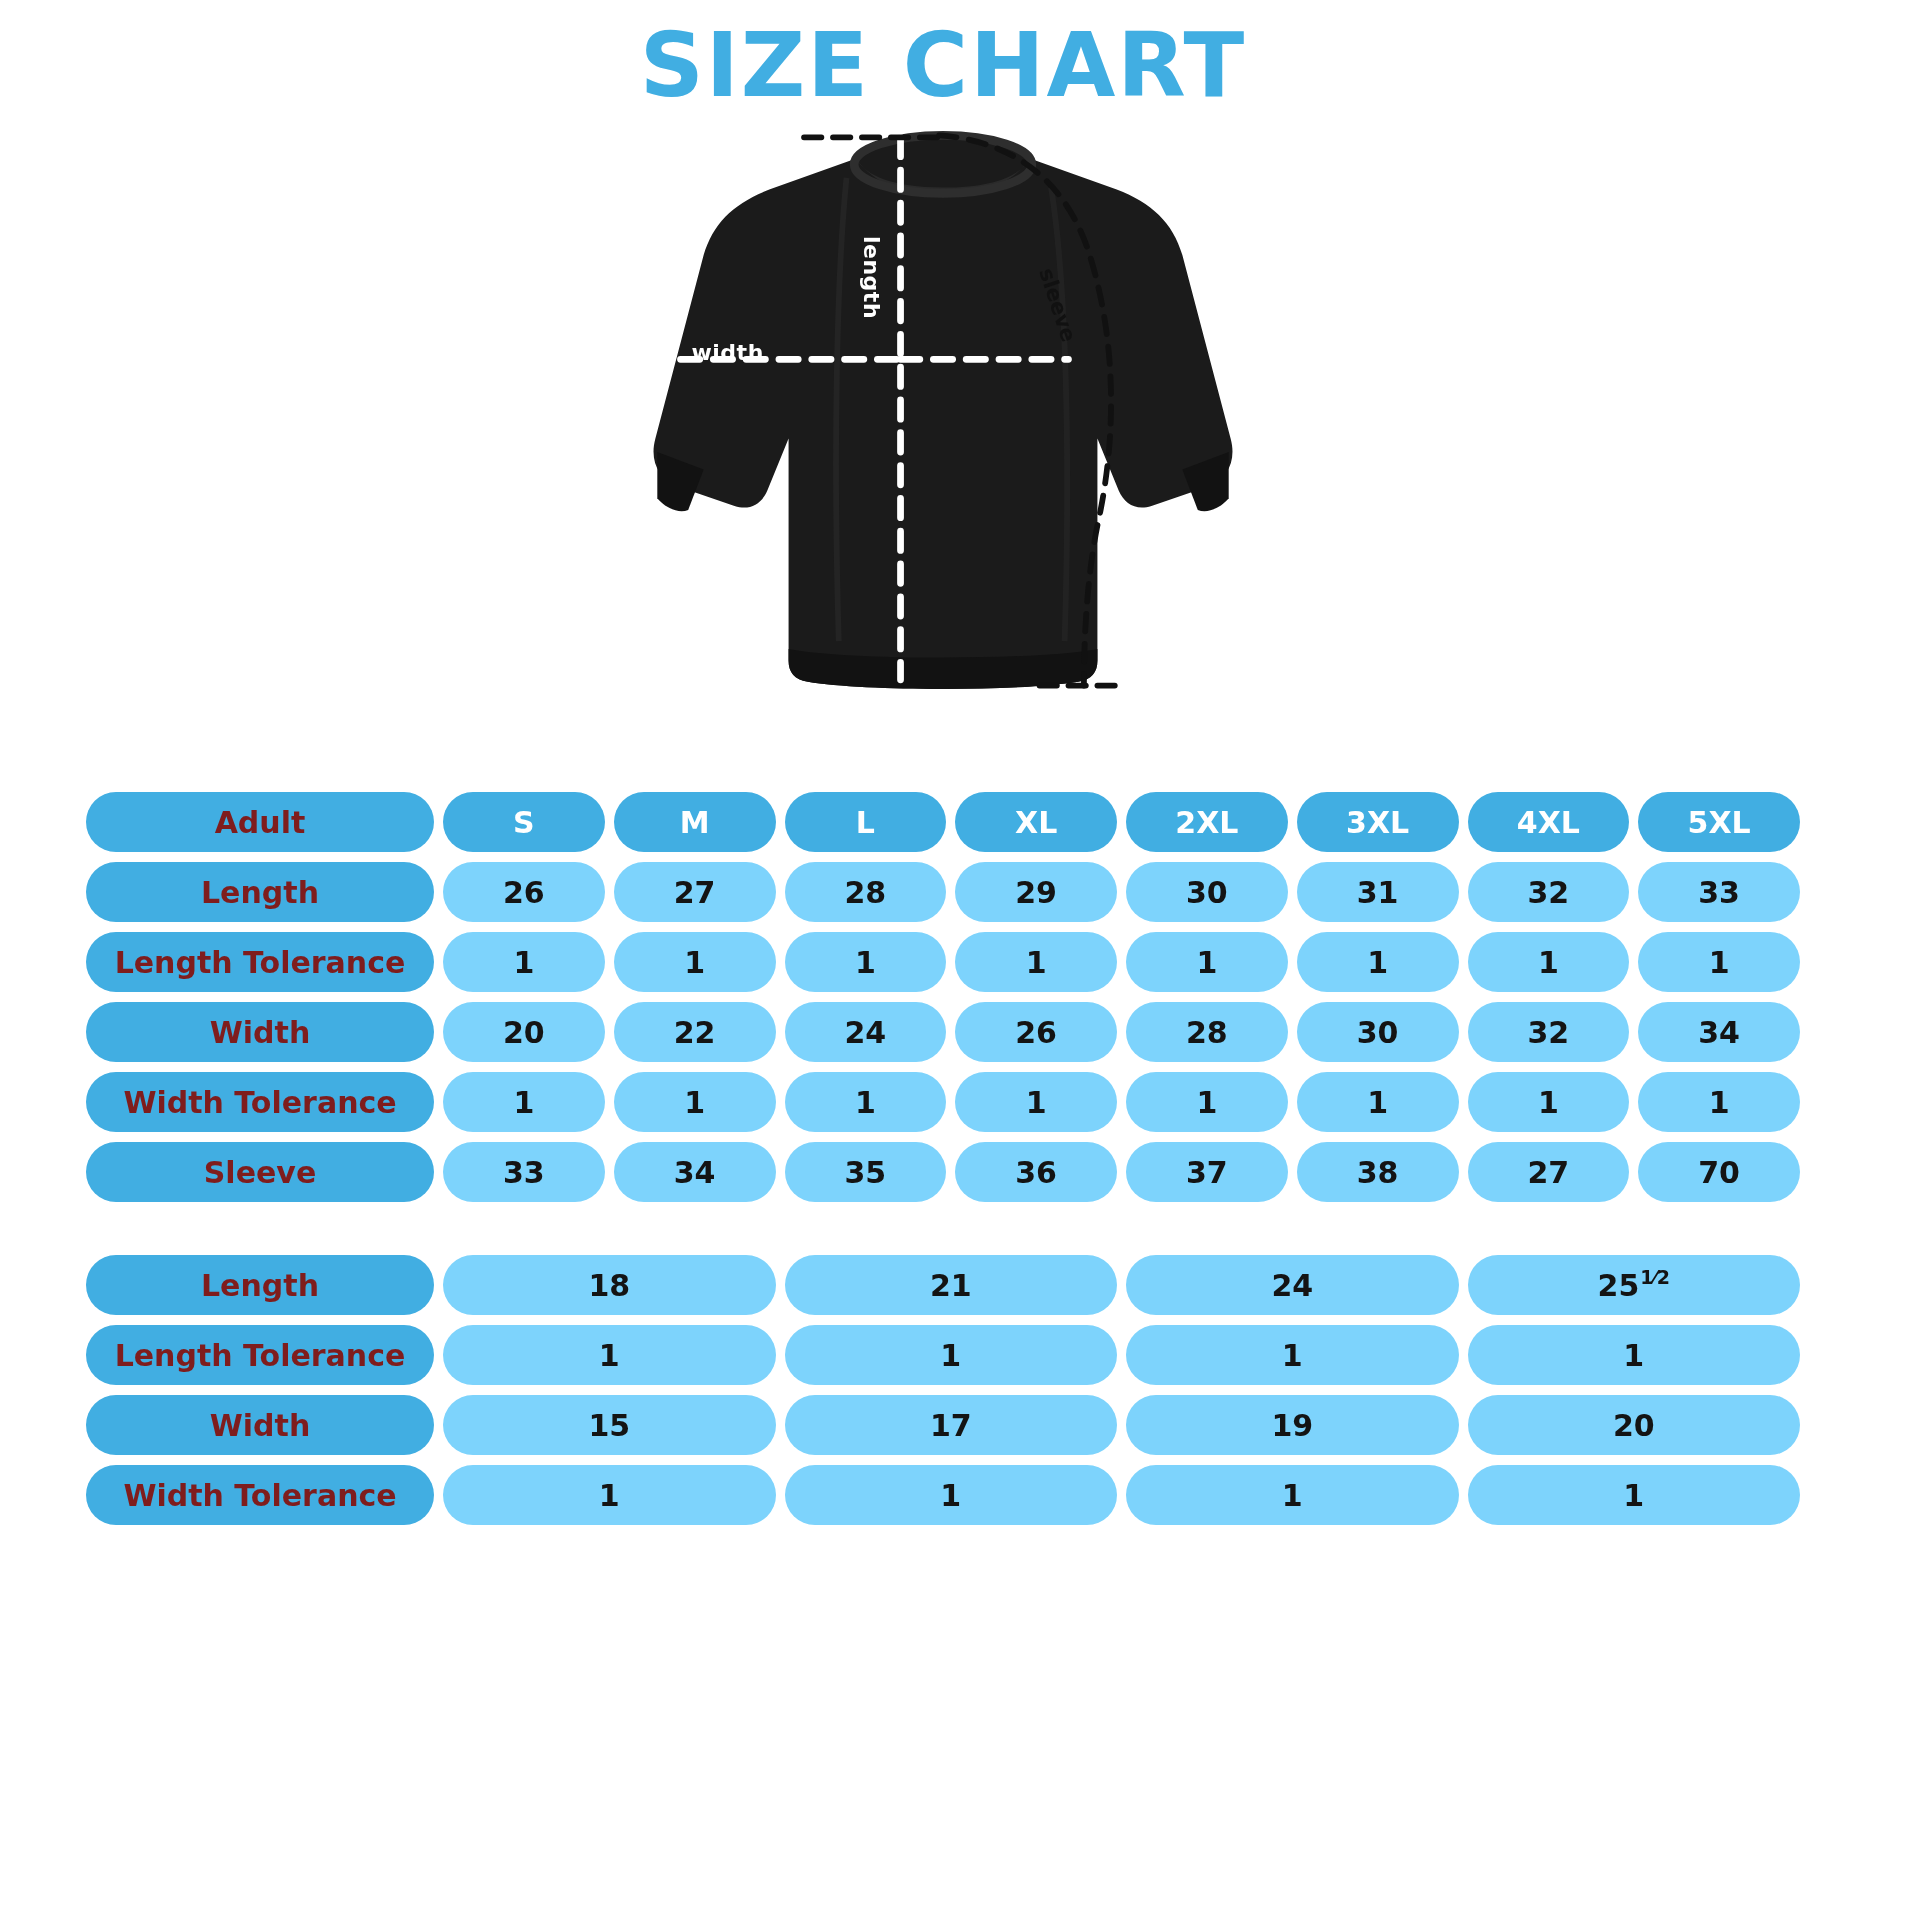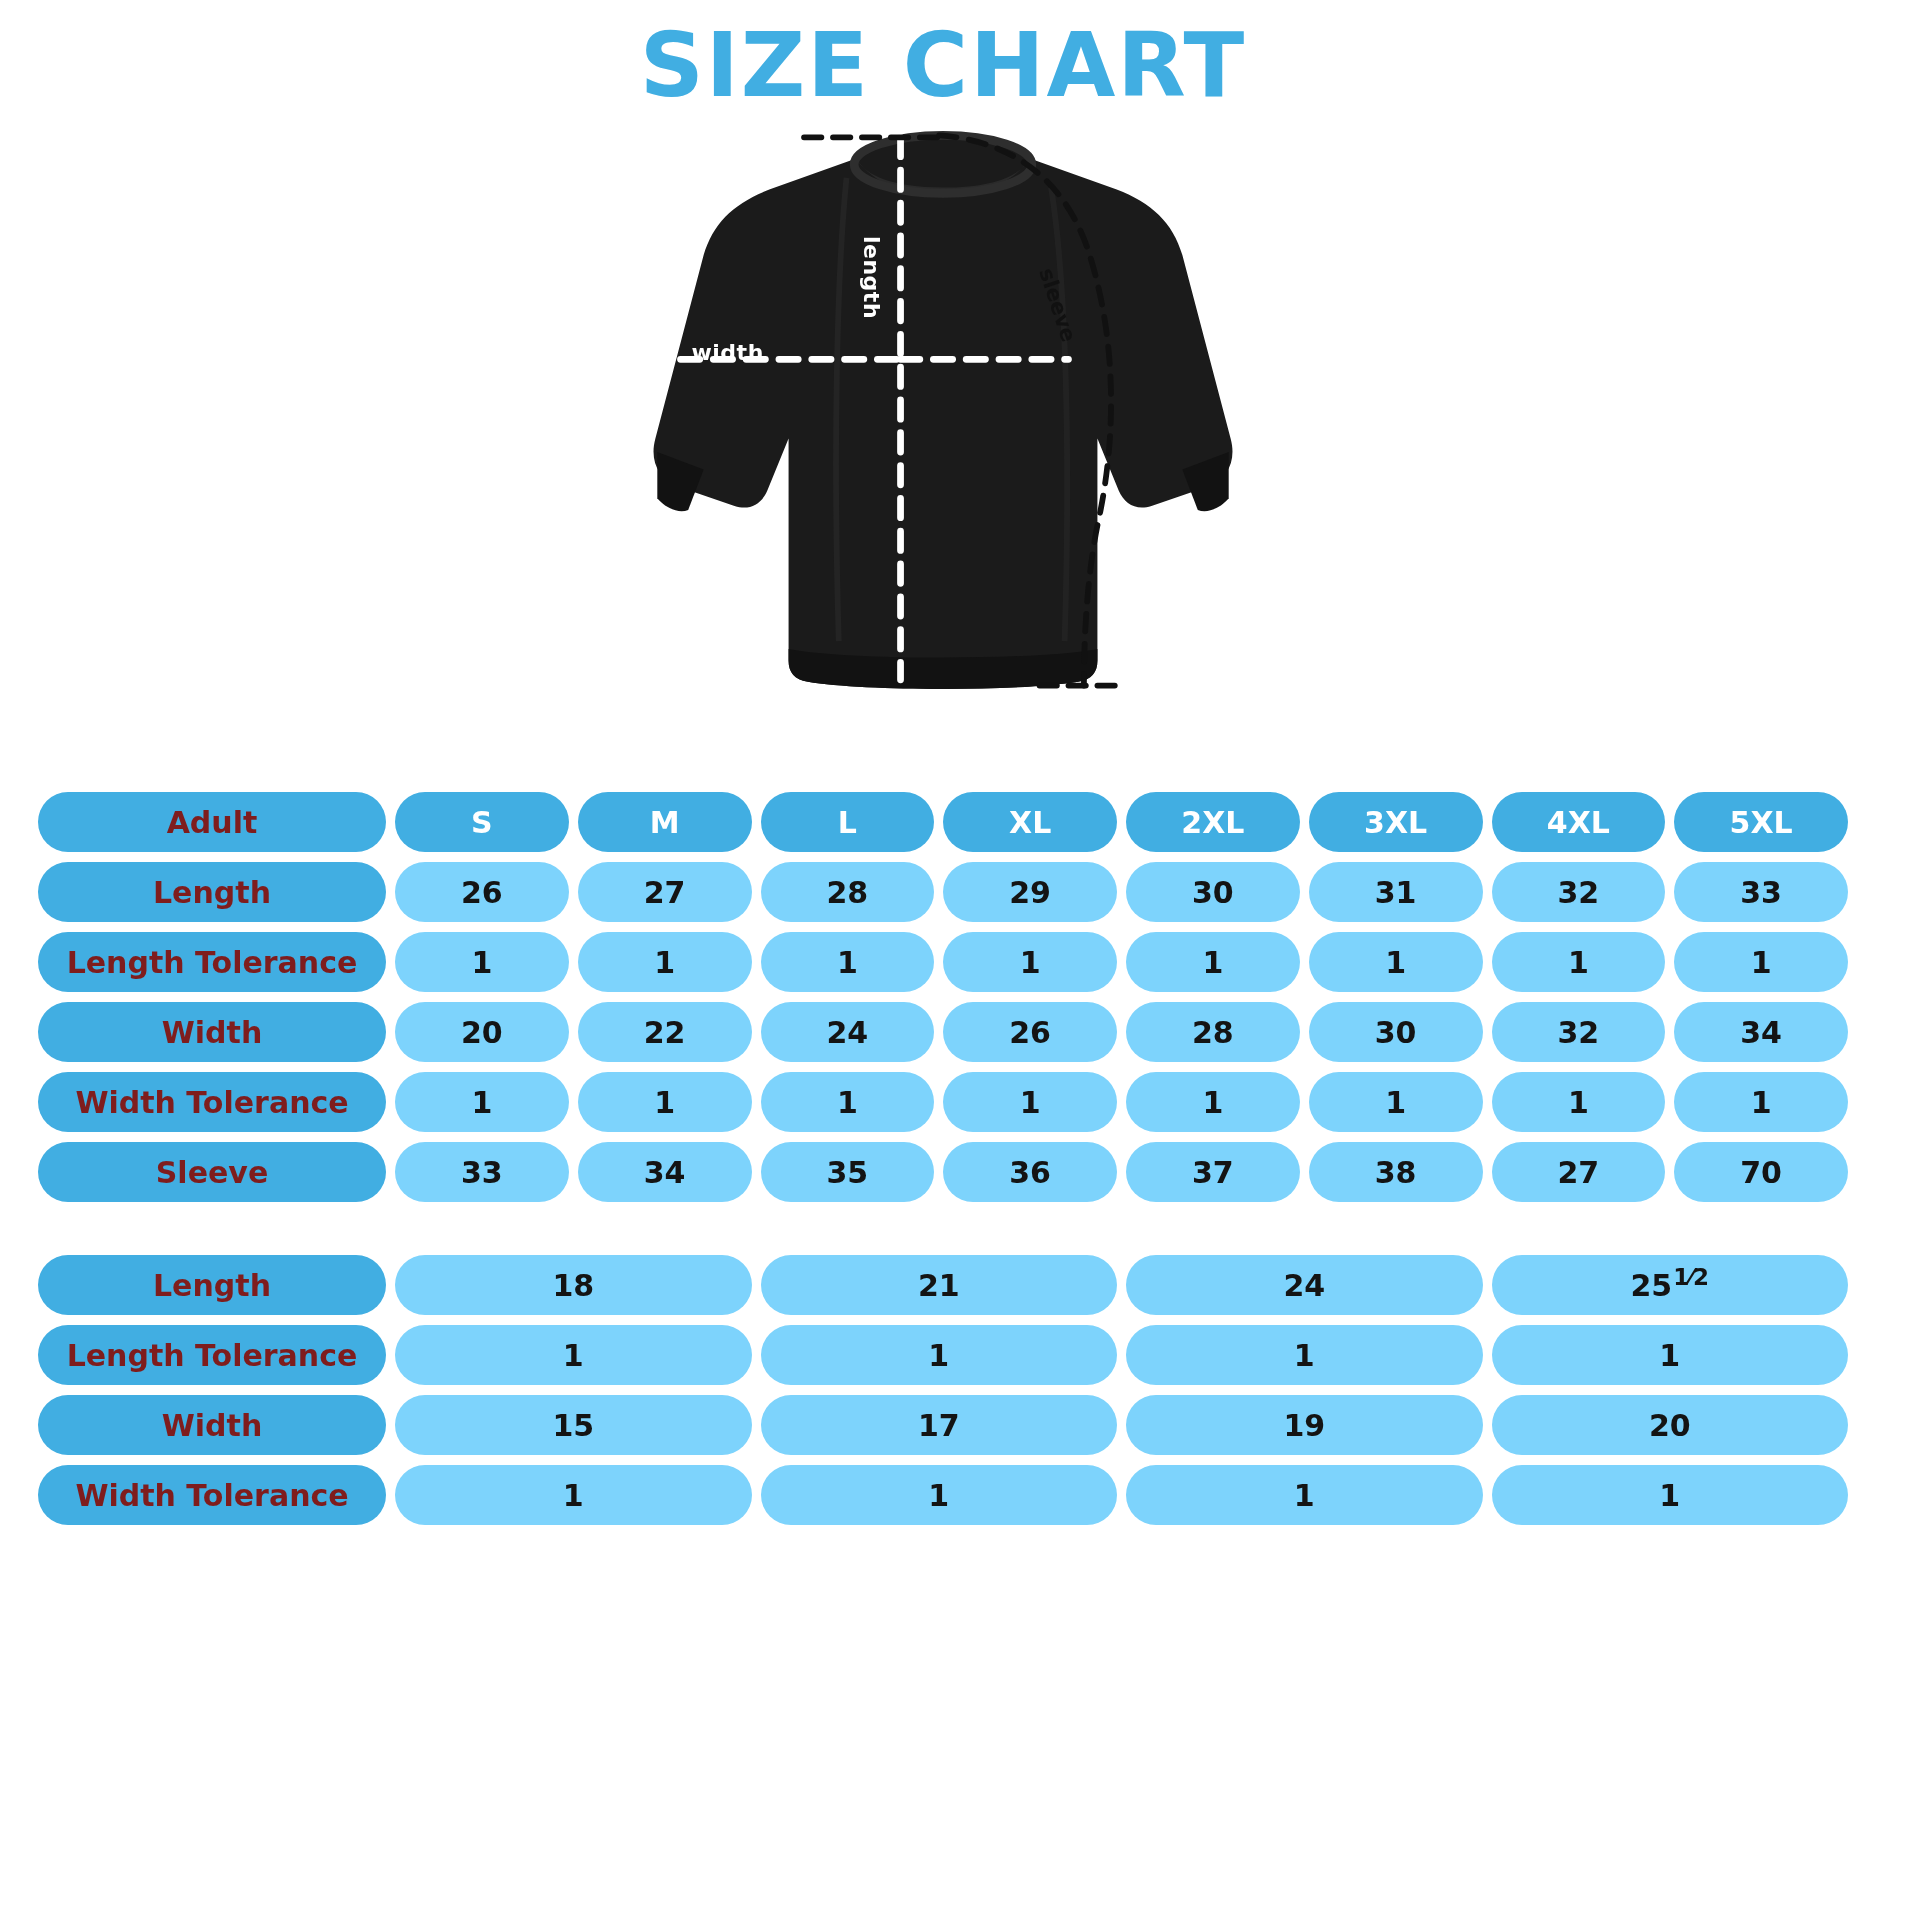--- a/index.html
+++ b/index.html
@@ -12,21 +12,21 @@
     height: 1931px;
     font-family: "DejaVu Sans", "Liberation Sans", sans-serif;
     overflow: hidden;
     position: relative;
   }
   .page {
     width: 1886px;
     height: 1931px;
     position: relative;
     box-sizing: border-box;
-    padding: 0 29px;
+    padding: 0 77px;
   }
 
   
   .title {
     text-align: center;
     color: #41AEE2;
     font-size: 89px;
     font-weight: 800;
     letter-spacing: 1.9px;
     line-height: 1;
@@ -120,21 +120,21 @@
     color: #141414;
     border-radius: 31px;
     font-weight: 700;
     font-size: 30px;
     height: 60px;
     display: flex;
     align-items: center;
     justify-content: center;
   }
   .val-cell sup, .val-cell .frac {
-    font-size: 23px;
+    font-size: 19px;
     line-height: 1;
   }
   .frac {
     display: inline-block;
     position: relative;
     top: -7.7px;
     margin-left: 1px;
     font-size: 18.3px;
   }
   .adult-table { margin-top: 5.8px; }

